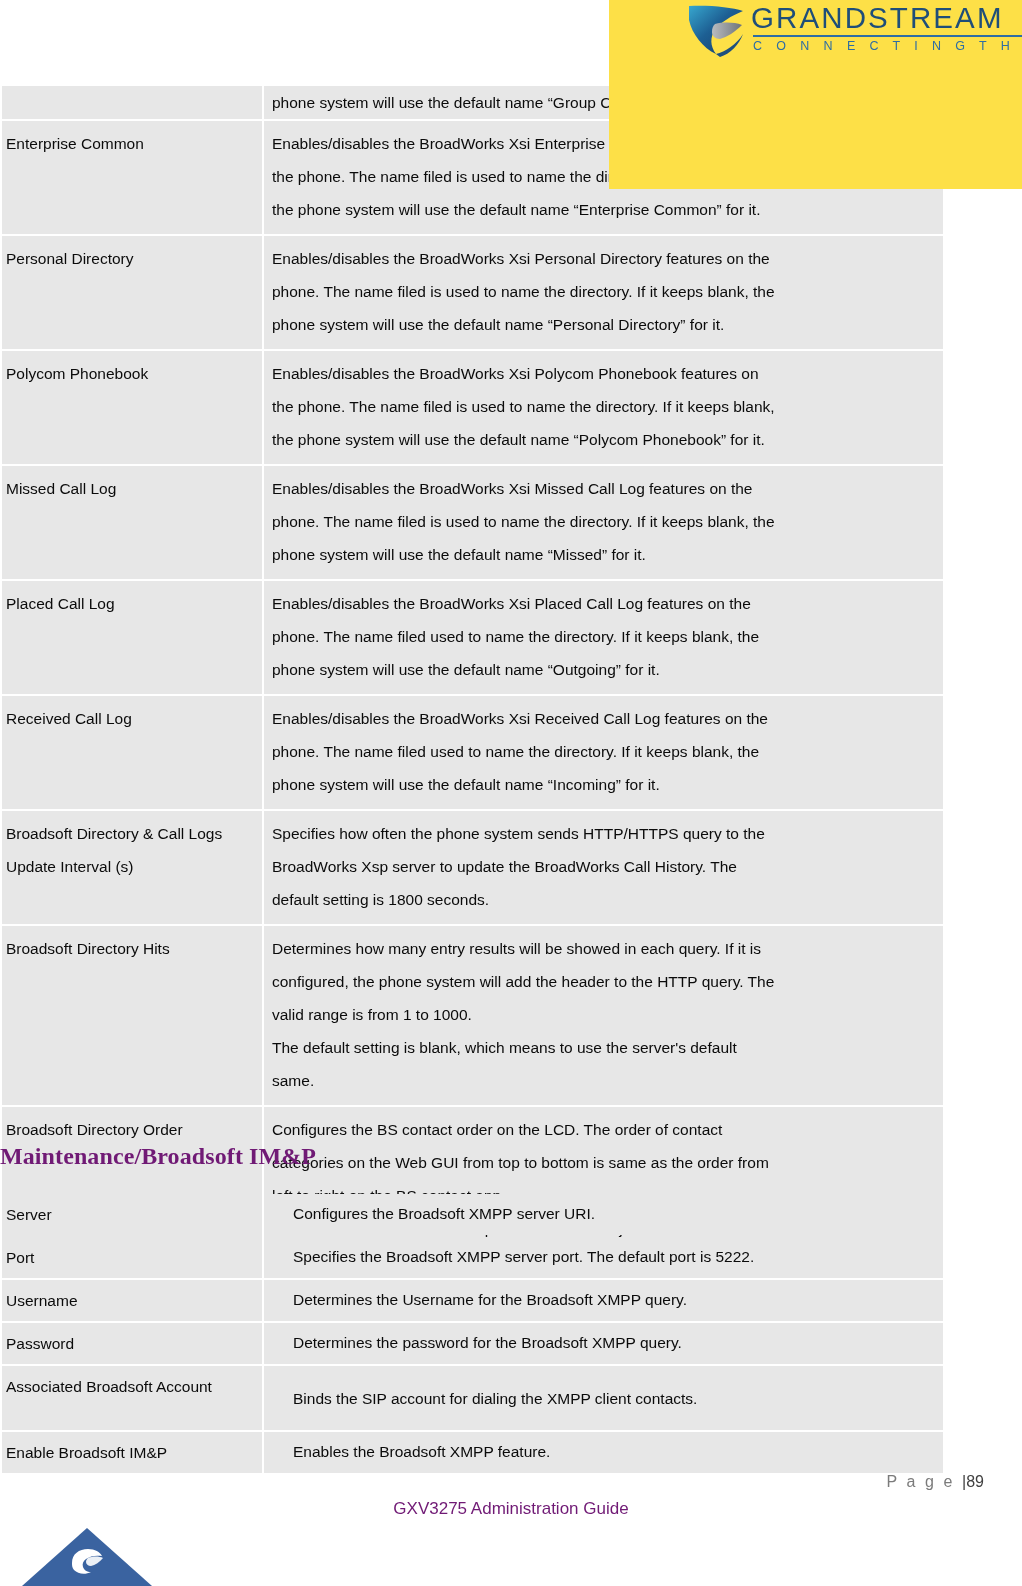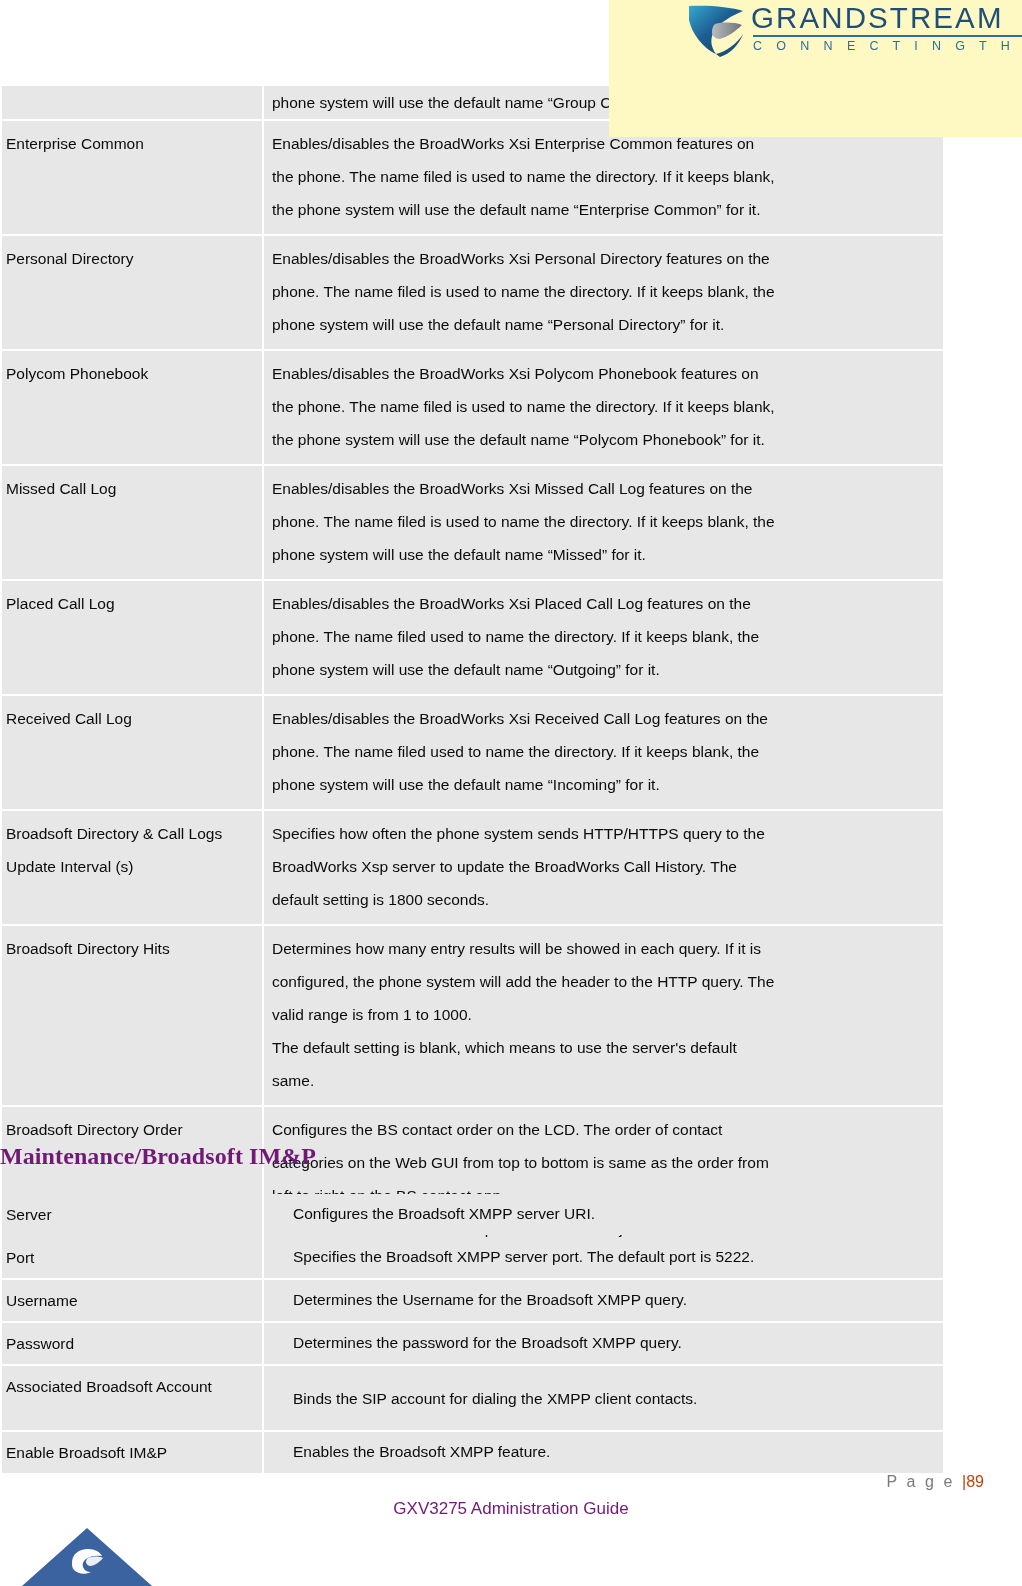--- a/index.html
+++ b/index.html
@@ -102,22 +102,22 @@
 
   .tall-label { height: 56px; }
   .mid-desc { vertical-align: middle !important; }
 
   
   .logo-overlay {
     position: absolute;
     left: 609px;
     top: 0;
     width: 413px;
-    height: 137px;
-    background: #fef9c3;
+    height: 189px;
+    background: #fde047;
     z-index: 5;
   }
   .logo-mark {
     position: absolute;
     left: 78px;
     top: 4px;
     width: 58px;
     height: 56px;
   }
   .logo-word {
@@ -155,21 +155,21 @@
   .footer-page {
     position: absolute;
     right: 38px;
     top: 1473px;
     font-size: 16px;
     color: #7b7b7b;
     letter-spacing: 2.6px;
     white-space: nowrap;
   }
   .footer-page .num {
-    color: #c2410c;
+    color: #404040;
     letter-spacing: 0;
   }
   .footer-center {
     position: absolute;
     left: 0;
     top: 1496px;
     width: 1022px;
     text-align: center;
     line-height: 26px;
   }

